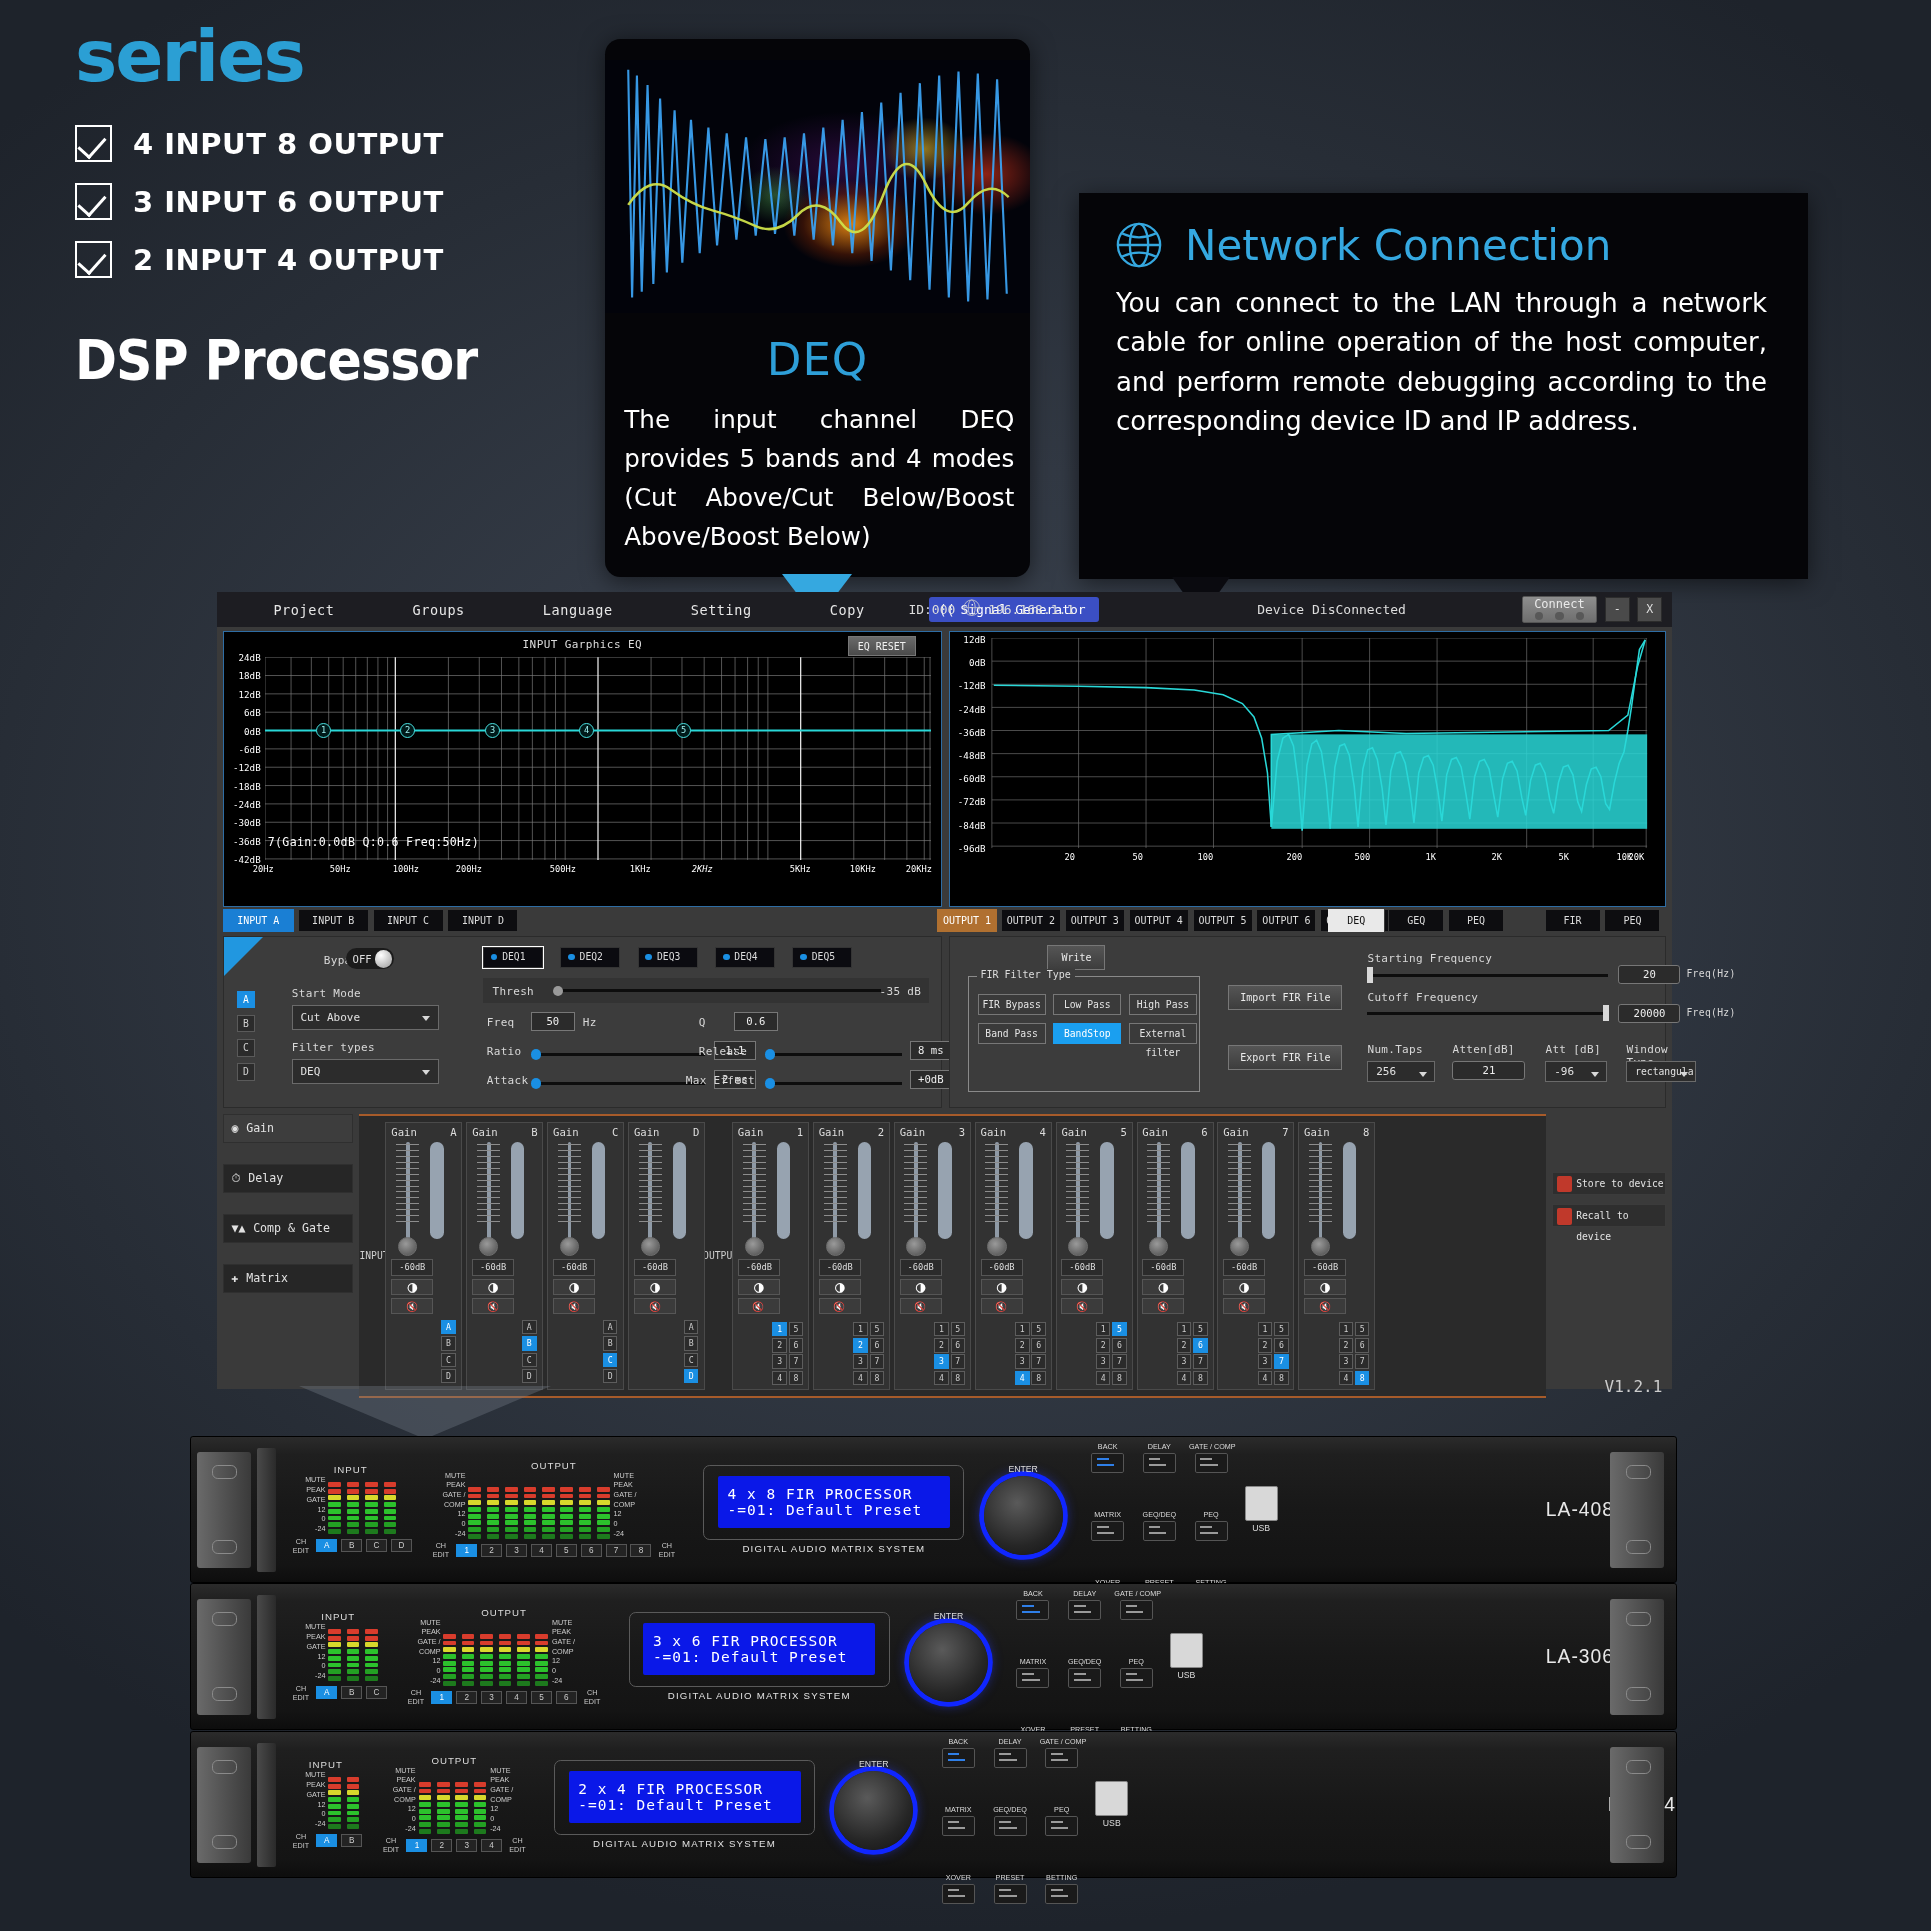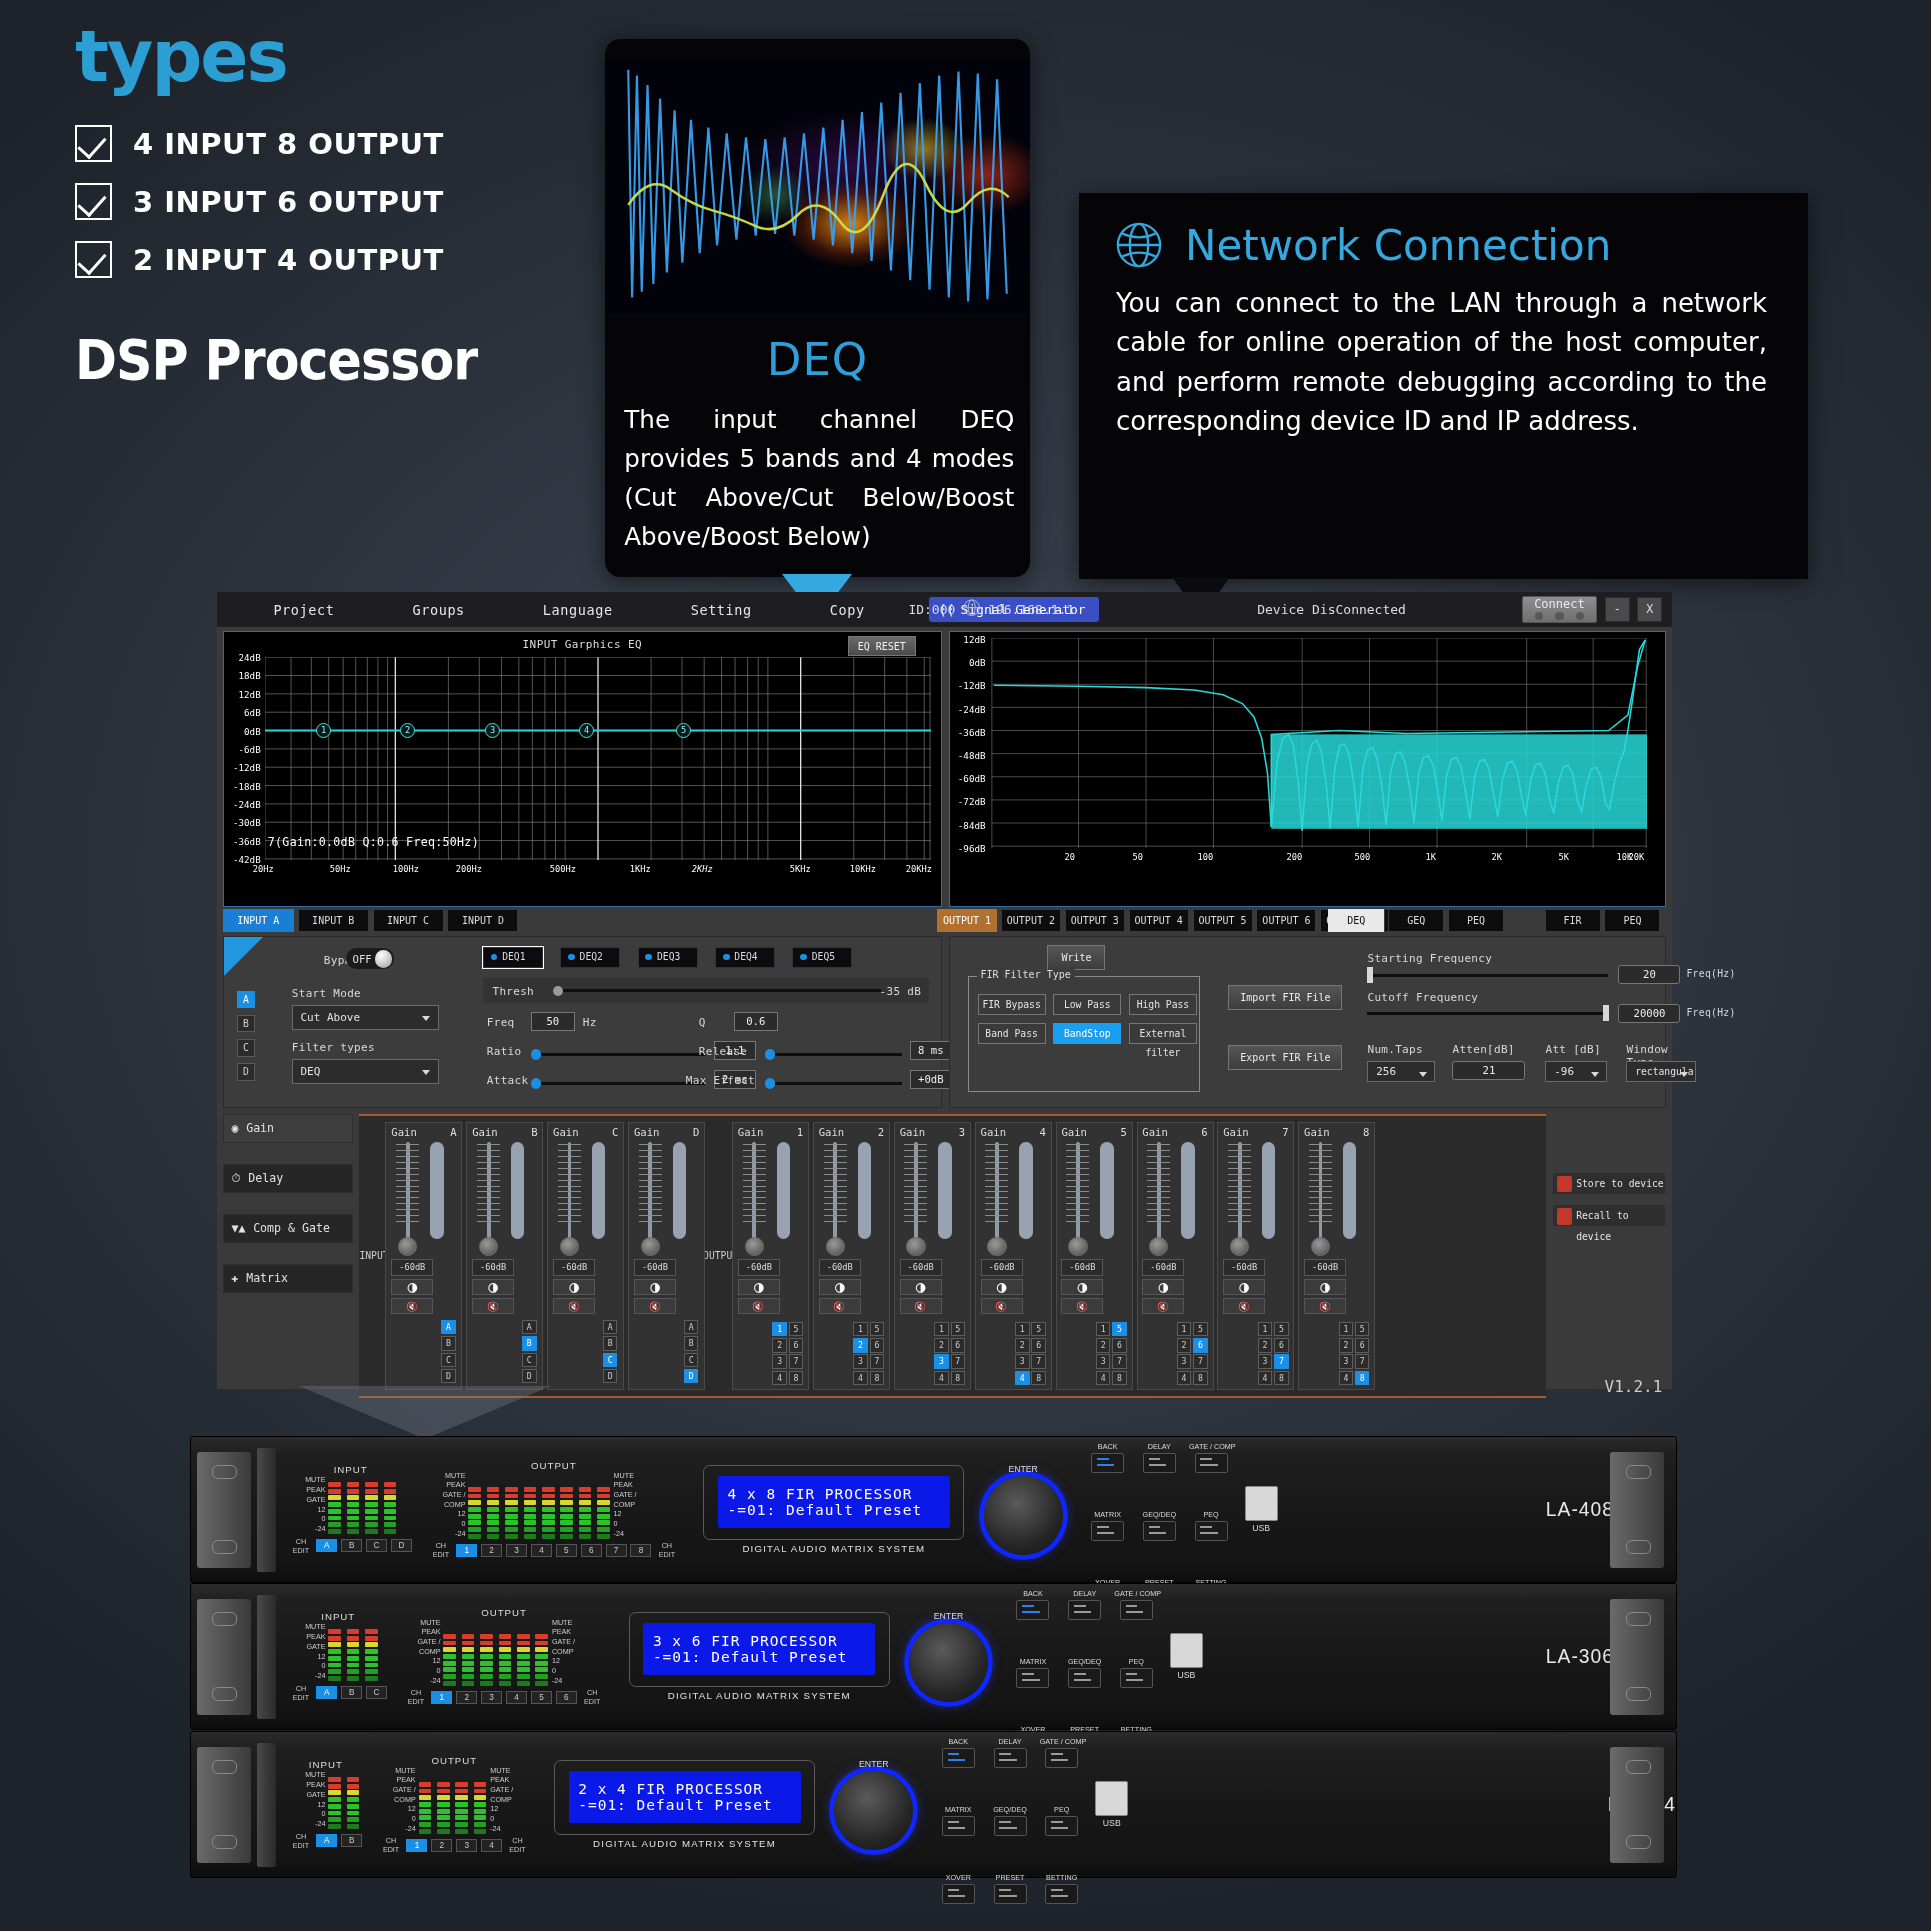--- a/index.html
+++ b/index.html
@@ -315,21 +315,21 @@
   .funnel { position:absolute; left:299px; top:1386px; width:0;height:0;
     border-left:126px solid transparent; border-right:126px solid transparent;
     border-top:53px solid rgba(120,128,140,.35); }
 </style>
 </head>
 <body>
 
 <div class="page">
 
   <div class="hero">
-    <div class="series-word">types</div>
+    <div class="series-word">series</div>
     <div class="checklist">
       <div class="check-row">
         <div class="check-box"></div>
         <div class="check-label">4 INPUT 8 OUTPUT</div>
       </div>
       <div class="check-row">
         <div class="check-box"></div>
         <div class="check-label">3 INPUT 6 OUTPUT</div>
       </div>
       <div class="check-row">

